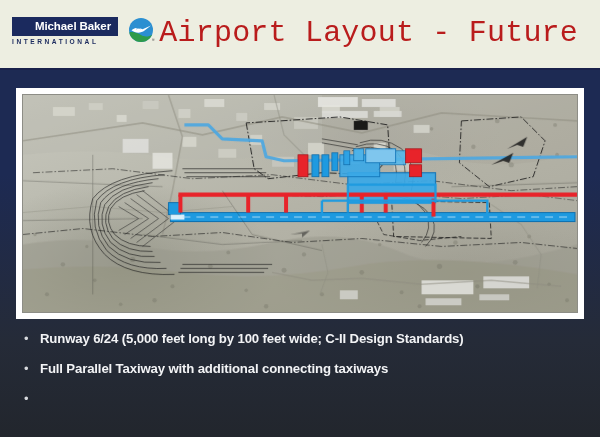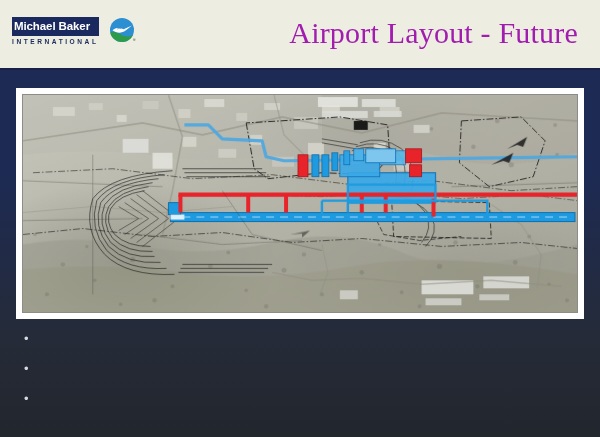--- a/index.html
+++ b/index.html
@@ -24,40 +24,40 @@
     border-bottom:2px solid #19204a;
   }
   .logo-wrap {
     position:absolute; left:12px; top:17px;
     display:flex; align-items:center; gap:9px;
   }
   .mb-logo { display:flex; flex-direction:column; align-items:stretch; }
   .mb-name {
     background:#1b2a5e; color:#ffffff;
     font-size:11.5px; font-weight:bold;
-    padding:2px 6px 3px 1px;
+    padding:2px 6px 3px 22px;
     letter-spacing:-0.1px;
     line-height:1.05;
     border:1px solid #1b2a5e;
   }
   .mb-intl {
     color:#1b2a5e; font-size:6.6px; font-weight:bold;
     letter-spacing:2.55px; margin-top:3px; line-height:1;
     white-space:nowrap;
   }
   .globe-icon { position:relative; width:28px; height:28px; }
 
   .slide-title {
     position:absolute; right:22px; top:16px;
-    color:#a21caf;
+    color:#b91c1c;
     font-size:30px;
     font-weight:400;
     letter-spacing:0.2px;
     white-space:nowrap;
-    font-family:Liberation Serif, serif;
+    font-family:Liberation Mono, monospace;
   }
 
   
   .map-frame {
     position:absolute; left:16px; top:88px; width:568px; height:231px;
     background:#ffffff;
     padding:6px;
   }
   .map-photo {
     position:relative; width:100%; height:100%;
@@ -341,24 +341,26 @@
           <path d="M430 92 L556 88"></path>
         </g>
       </svg>
     </div>
   </div>
 
   <div class="bullets">
 
     <div class="bullet-row">
       <span class="bullet-dot">•</span>
+      <span class="bullet-text">Runway 6/24 (5,000 feet long by 100 feet wide; C-II Design Standards)</span>
     </div>
 
     <div class="bullet-row">
       <span class="bullet-dot">•</span>
+      <span class="bullet-text">Full Parallel Taxiway with additional connecting taxiways</span>
     </div>
 
     <div class="bullet-row">
       <span class="bullet-dot">•</span>
     </div>
 
   </div>
 
 </div>
 

